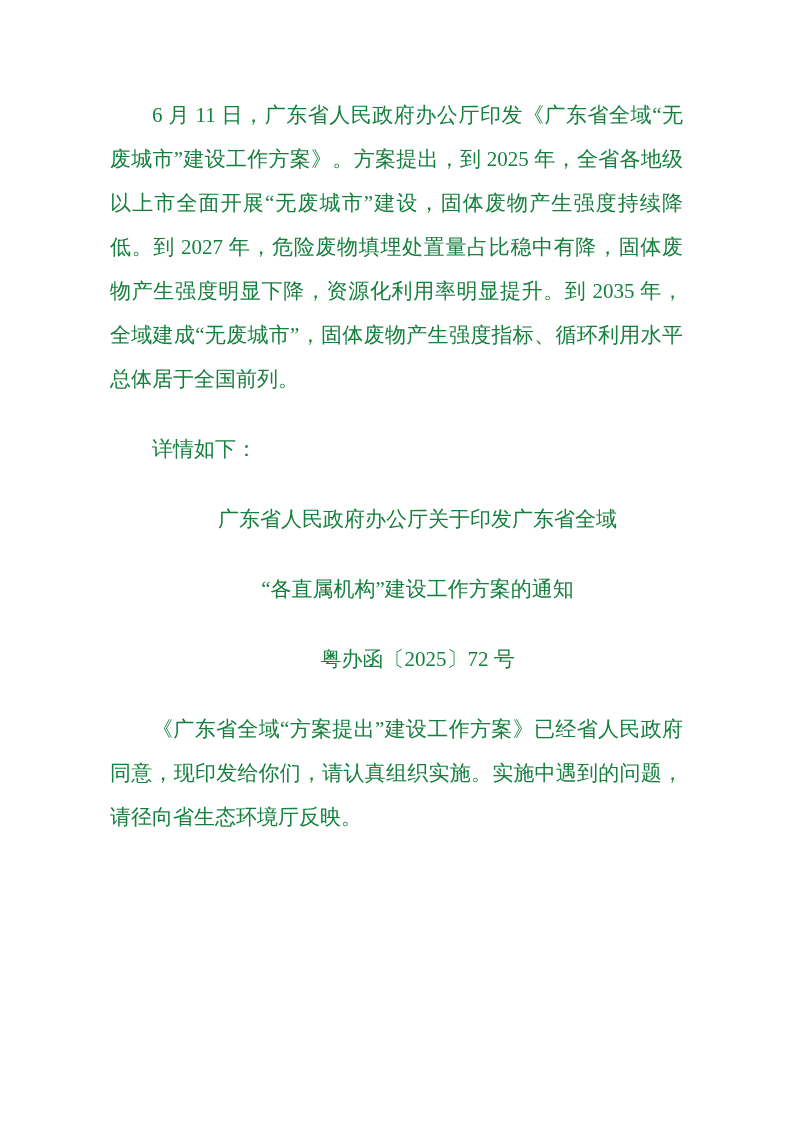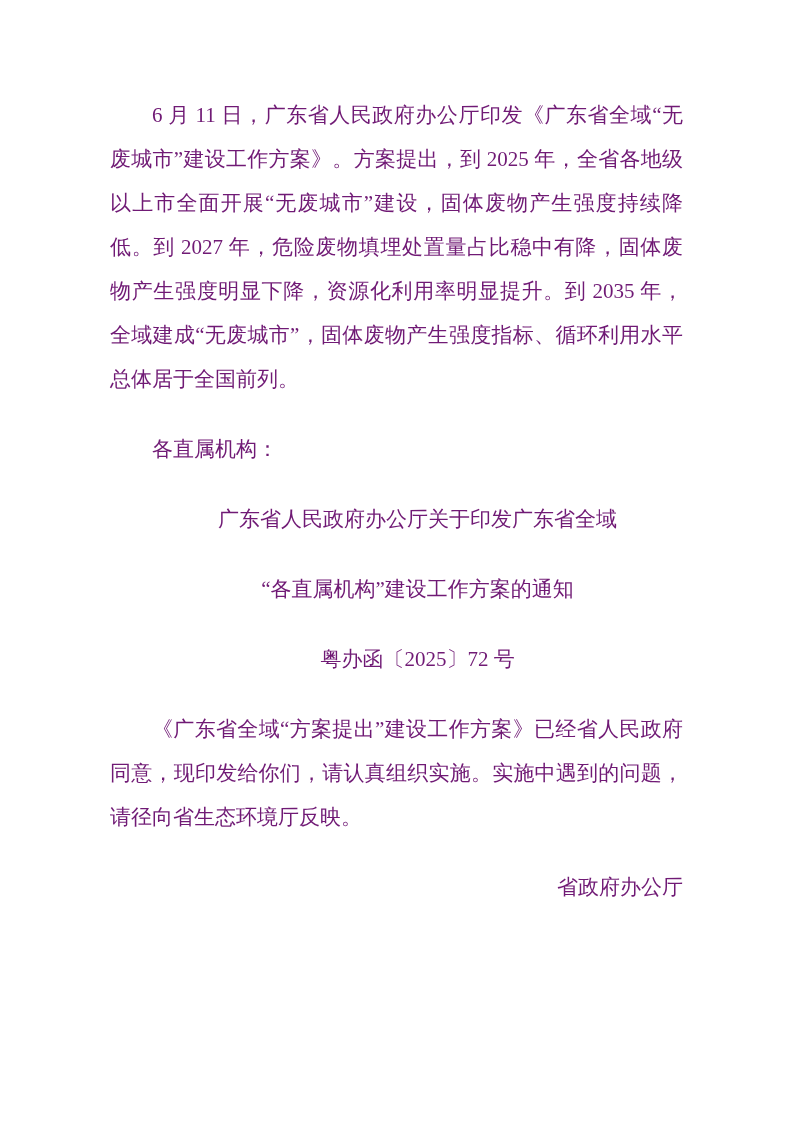--- a/index.html
+++ b/index.html
@@ -10,21 +10,21 @@
   .page {
     position: relative;
     width: 793px;
     height: 1122px;
     box-sizing: border-box;
     background: #ffffff;
     padding: 93px 110px 8px 110px;
     font-family: "Liberation Serif", "DejaVu Serif", serif;
     font-size: 21px;
     line-height: 44px;
-    color: #701a75;
+    color: #15803d;
     overflow: hidden;
   }
   .para {
     margin: 0 0 26px 0;
     text-align: justify;
     text-justify: inter-ideograph;
   }
   .indent {
     text-indent: 2em;
   }
@@ -40,26 +40,25 @@
     text-align: right;
     text-indent: 0;
   }
 </style>
 </head>
 <body>
 
 <div class="page">
   <p class="para indent">6 月 11 日，广东省人民政府办公厅印发《广东省全域“无废城市”建设工作方案》。方案提出，到 2025 年，全省各地级以上市全面开展“无废城市”建设，固体废物产生强度持续降低。到 2027 年，危险废物填埋处置量占比稳中有降，固体废物产生强度明显下降，资源化利用率明显提升。到 2035 年，全域建成“无废城市”，固体废物产生强度指标、循环利用水平总体居于全国前列。</p>
 
-  <p class="para indent">各直属机构：</p>
+  <p class="para indent">详情如下：</p>
 
   <h1 class="heading">广东省人民政府办公厅关于印发广东省全域</h1>
 
   <h1 class="heading">“各直属机构”建设工作方案的通知</h1>
 
   <h2 class="heading">粤办函〔2025〕72 号</h2>
 
 
   <p class="para indent">《广东省全域“方案提出”建设工作方案》已经省人民政府同意，现印发给你们，请认真组织实施。实施中遇到的问题，请径向省生态环境厅反映。</p>
 
-  <p class="para right">省政府办公厅</p>
 
 </div>
 
 </body></html>

